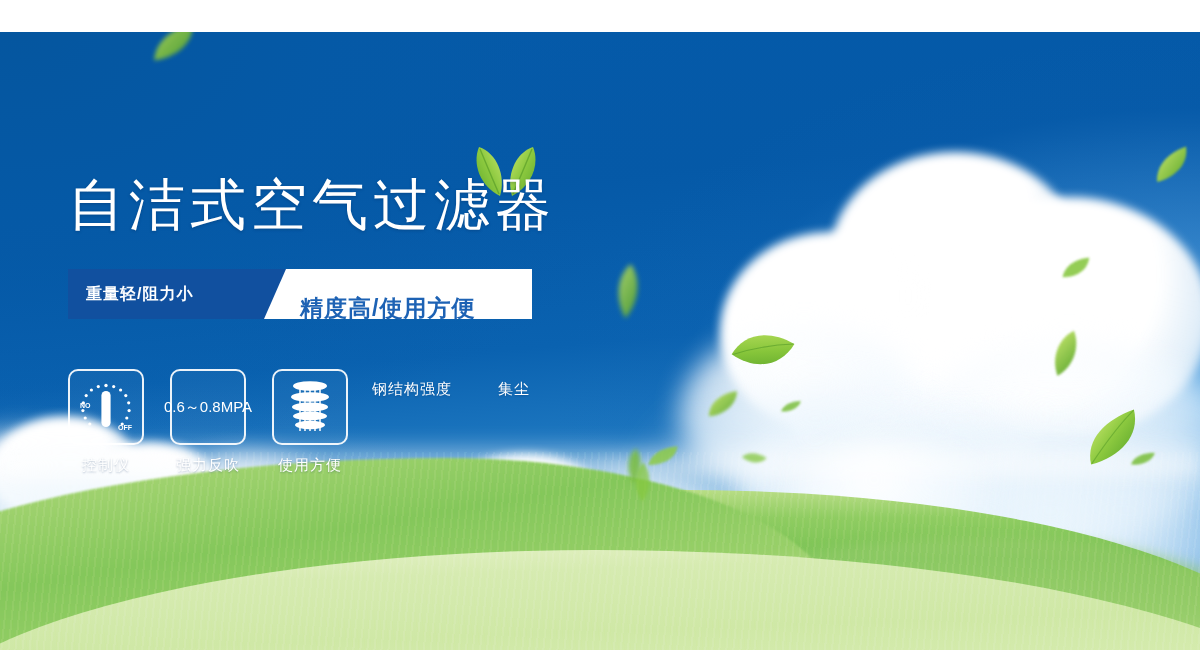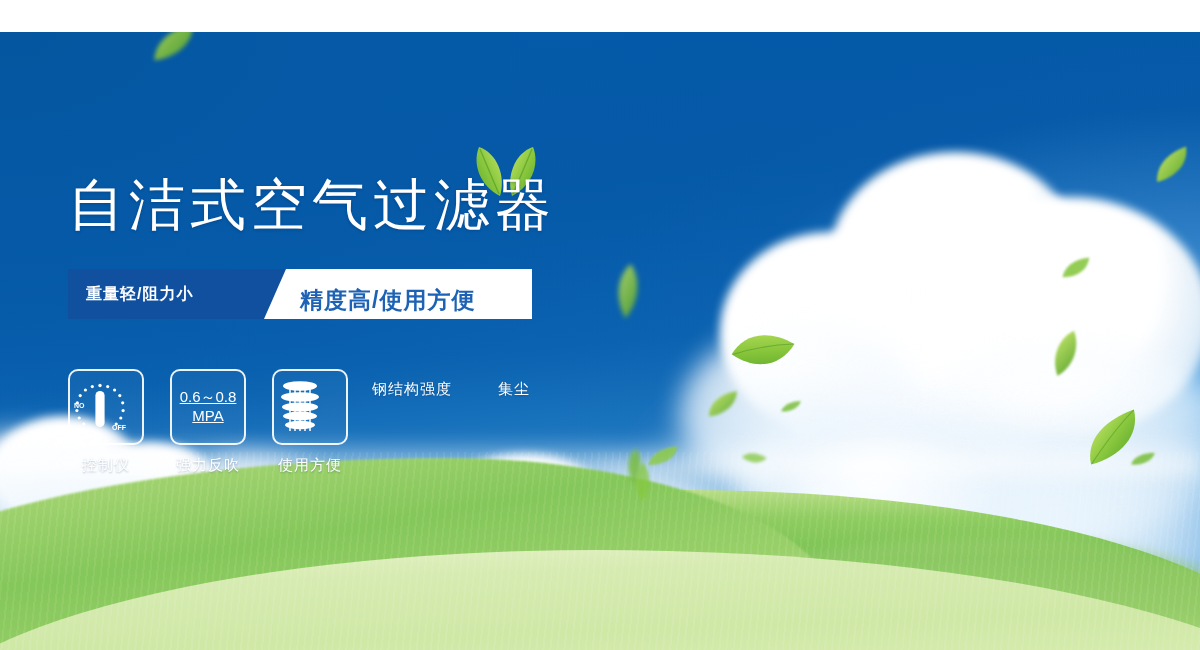--- a/index.html
+++ b/index.html
@@ -110,38 +110,37 @@
     color:#ffffff; font-size:16px; font-weight:700; letter-spacing:1px;
     padding-left:18px; white-space:nowrap; position:relative; z-index:3;
   }
   .subbar .wedge {
     position:absolute; left:196px; top:0; height:50px; width:268px;
     background:#ffffff;
     clip-path:polygon(22px 0, 100% 0, 100% 100%, 0 100%);
     z-index:1;
   }
   .subbar .right {
-    position:absolute; left:232px; top:6px; height:50px;
+    position:absolute; left:232px; top:14px; height:50px;
     display:flex; align-items:center; z-index:2;
     color:#1d62b4; font-size:23px; font-weight:700; letter-spacing:1px;
     white-space:nowrap;
   }
 
   
   .features {
     position:absolute; left:68px; top:337px;
     display:flex; gap:26px; align-items:flex-start;
   }
   .feature { width:76px; display:flex; flex-direction:column; align-items:center; }
   .fbox {
     width:76px; height:76px; border:2px solid rgba(255,255,255,0.92);
-    border-radius:10px; display:flex; flex-direction:column;
-    justify-content:center; color:#fff;
+    border-radius:10px; display:flex; flex-direction:row;
+    align-items:center; justify-content:center; color:#fff;
     background:rgba(255,255,255,0.04);
-    text-decoration:underline;
   }
   .fbox .big-text {
     font-size:15px; line-height:1.25; text-align:center;
     letter-spacing:0px; font-weight:400; white-space:nowrap;
   }
   .flabel {
     margin-top:11px; color:#ffffff; font-size:15px; letter-spacing:1px;
     white-space:nowrap; text-shadow:0 1px 2px rgba(0,40,90,0.30);
   }
   .fbox svg { display:block; }

